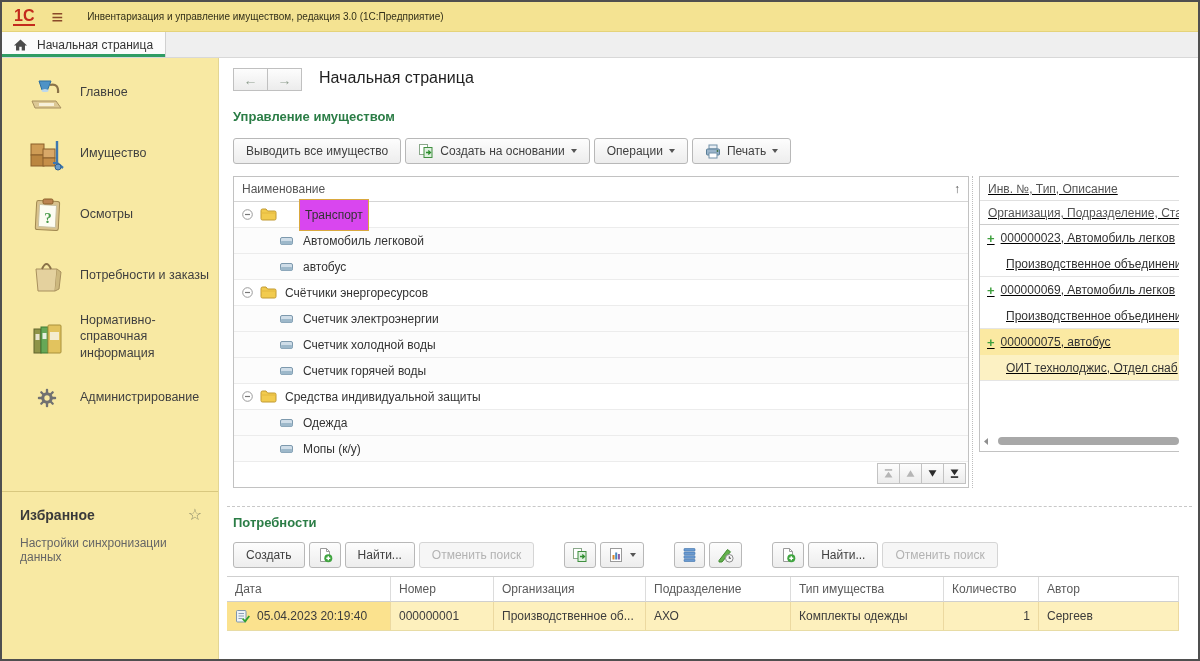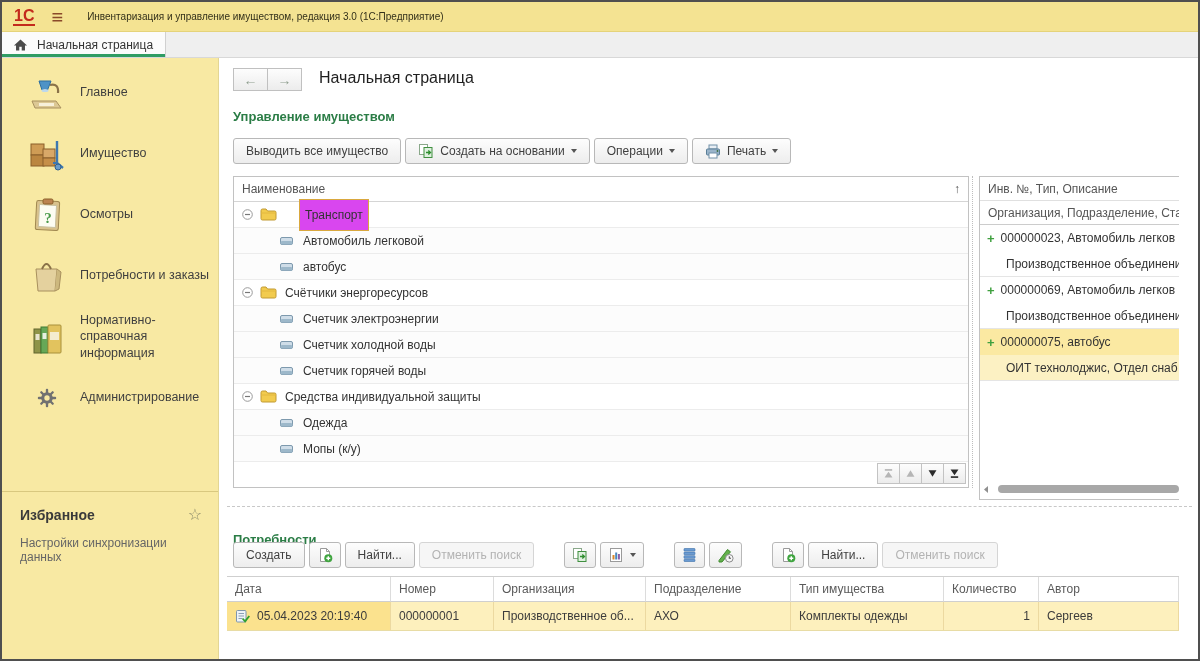--- a/index.html
+++ b/index.html
@@ -66,22 +66,22 @@
   .trow .fold { margin-left:7px; }
   .trow .tlabel { margin-left:8px; }
   .trow.item .dash { margin-left:46px; }
   .trow.item .tlabel { margin-left:10px; }
   .tlabel.sel { background:#d946ef; border:1px solid #d9a83e; padding:8px 5px; margin-left:22px; }
   .tnav { position:absolute; right:2px; bottom:3px; display:flex; }
   .tnavbtn { width:23px; height:21px; border:1px solid #c3c3c3; background:linear-gradient(#fdfdfd,#ececec);
              display:flex; align-items:center; justify-content:center; cursor:pointer; }
   .tnavbtn + .tnavbtn { margin-left:-1px; }
   
-  .detail-panel { position:absolute; left:760px; top:118px; width:200px; height:324px;
-                  border:1px solid #c2c2c2; border-right:none; background:#fff; overflow:hidden; }
+  .detail-panel { position:absolute; left:760px; top:118px; width:200px; height:276px;
+                  border:1px solid #c2c2c2; border-right:none; background:#fff; overflow:hidden;text-decoration:underline; }
   .dhead { height:24px; line-height:24px; padding-left:8px; font-size:12px; color:#555;
            border-bottom:1px solid #e0e0e0; white-space:nowrap; overflow:hidden; }
   .dhead.second { border-bottom:1px solid #cccccc; }
   .drow { cursor:pointer; }
   .dline { height:26px; display:flex; align-items:center; font-size:12px; color:#333;
            white-space:nowrap; overflow:hidden; }
   .dline .plus { color:#3fa03f; font-weight:bold; margin:0 6px 0 7px; font-size:13px; }
   .dline.l2 { padding-left:26px; border-bottom:1px solid #e5e5e5; }
   .drow.sel .dline.l1 { background:#fbe9a2; }
   .drow.sel .dline.l2 { background:#fcf1c3; }
@@ -439,21 +439,21 @@
           <span class="ico">
               <svg width="8" height="9">
                 <path d="M6 1 L2 4.5 L6 8 Z" fill="#8f8f8f"></path>
               </svg>
             </span>
           <div class="hthumb"></div>
         </div>
       </div>
 
       <div class="dashed-sep"></div>
-      <div class="green-head" style="top:474px;">Потребности</div>
+      <div class="green-head" style="top:457px;">Потребности</div>
       <div class="tbar" style="top:484px;" id="tbar2">
           <button class="btn">
             <span>Создать</span>
           </button>
           <button class="btn icon-only">
             <span class="ico">
               <svg width="16" height="16" viewBox="0 0 16 16">
                 <path d="M3.5 1.5 h6 l3 3 v10 h-9 z" fill="#fff" stroke="#9a9a9a"></path>
                 <path d="M9.5 1.5 v3 h3" fill="none" stroke="#9a9a9a"></path>
                 <circle cx="11.3" cy="11.3" r="4" fill="#3fa43f"></circle>

